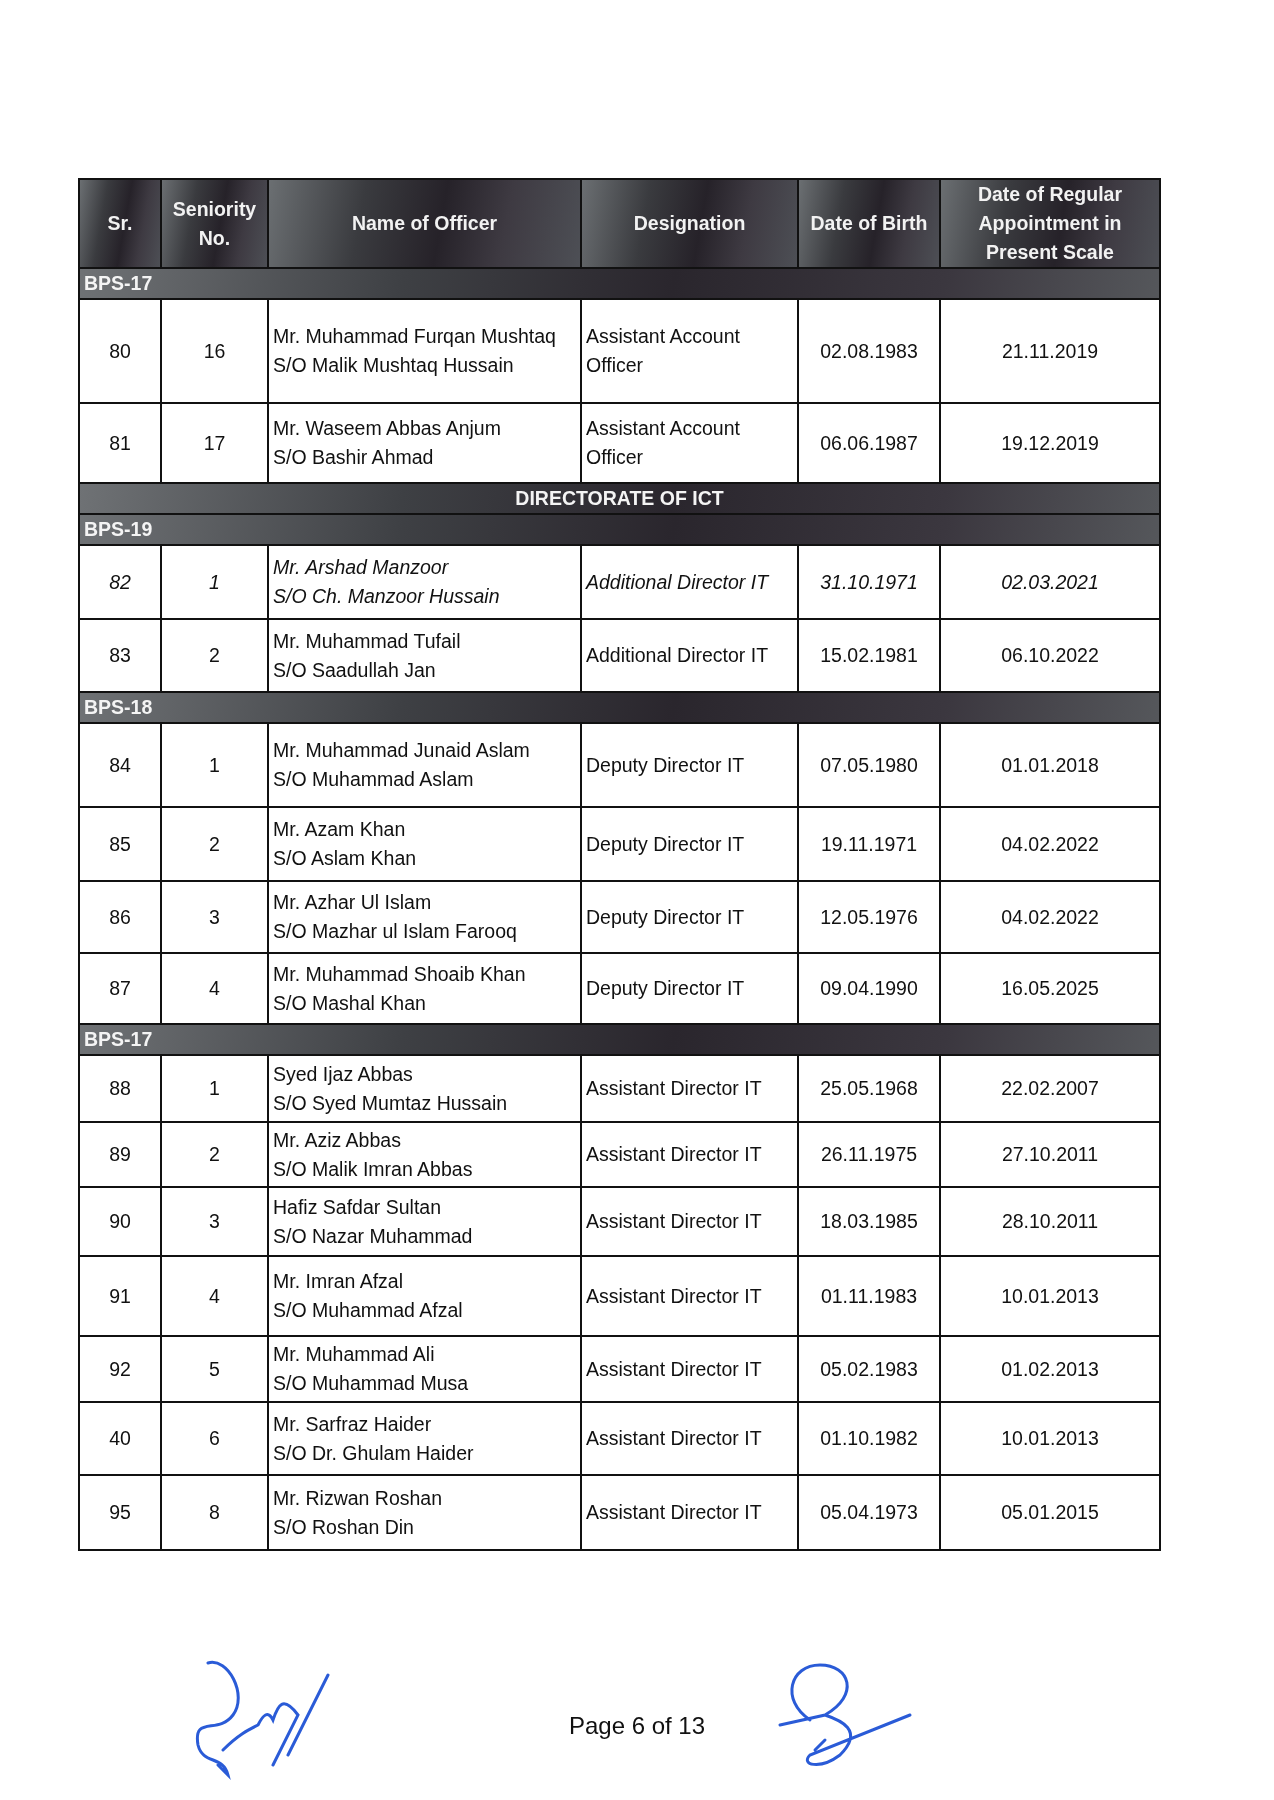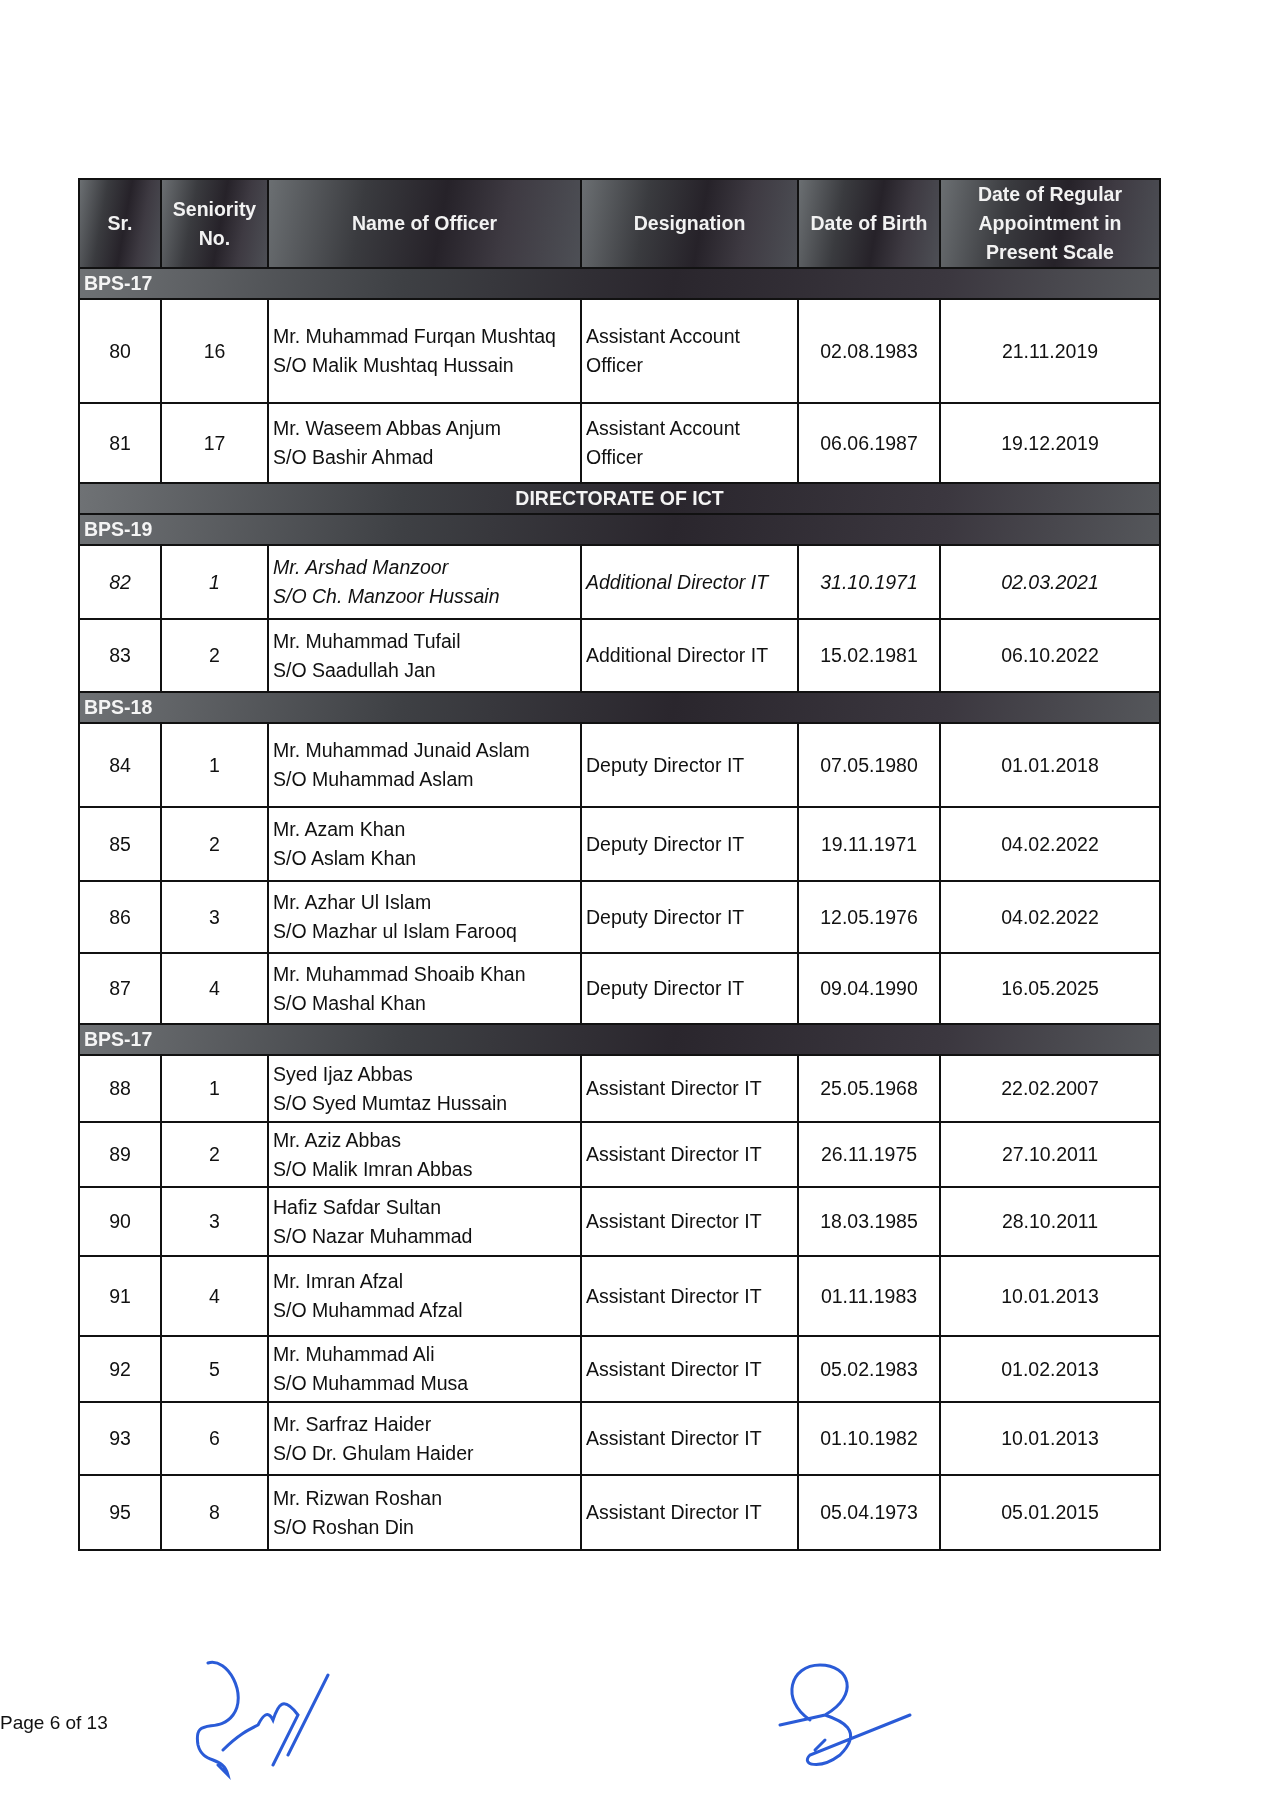--- a/index.html
+++ b/index.html
@@ -20,21 +20,21 @@
   }
   .band td {
     background: linear-gradient(100deg, #6f7275 0%, #3e4044 30%, #2a262d 55%, #3b373f 80%, #55575b 100%);
     color: #f4f4f4; font-weight: bold; height: 29px; font-size: 21px; line-height: 29px; padding-left: 2px;
   }
   .band.center td { text-align: center; }
   td.c { text-align: center; }
   td.l { text-align: left; }
   .name-line { display: block; }
   #page-number {
-    position: absolute; left: 0; width: 1274px; top: 1712px; font-size: 19px;
+    position: absolute; left: 0; width: 1274px; top: 1712px; text-align: center; font-size: 24px;
   }
   .sig { position: absolute; }
 </style>
 </head>
 <body>
 
 <table id="seniority-table">
   <colgroup>
     <col style="width:82px">
       <col style="width:107px">
@@ -206,21 +206,21 @@
         <td class="c">5</td>
         <td class="l">
           <span class="name-line">Mr. Muhammad Ali</span>
           <span class="name-line">S/O Muhammad Musa</span>
         </td>
         <td class="l">Assistant Director IT</td>
         <td class="c">05.02.1983</td>
         <td class="c">01.02.2013</td>
       </tr>
       <tr style="height: 73px;">
-        <td class="c">93</td>
+        <td class="c">40</td>
         <td class="c">6</td>
         <td class="l">
           <span class="name-line">Mr. Sarfraz Haider</span>
           <span class="name-line">S/O Dr. Ghulam Haider</span>
         </td>
         <td class="l">Assistant Director IT</td>
         <td class="c">01.10.1982</td>
         <td class="c">10.01.2013</td>
       </tr>
       <tr style="height: 75px;">

